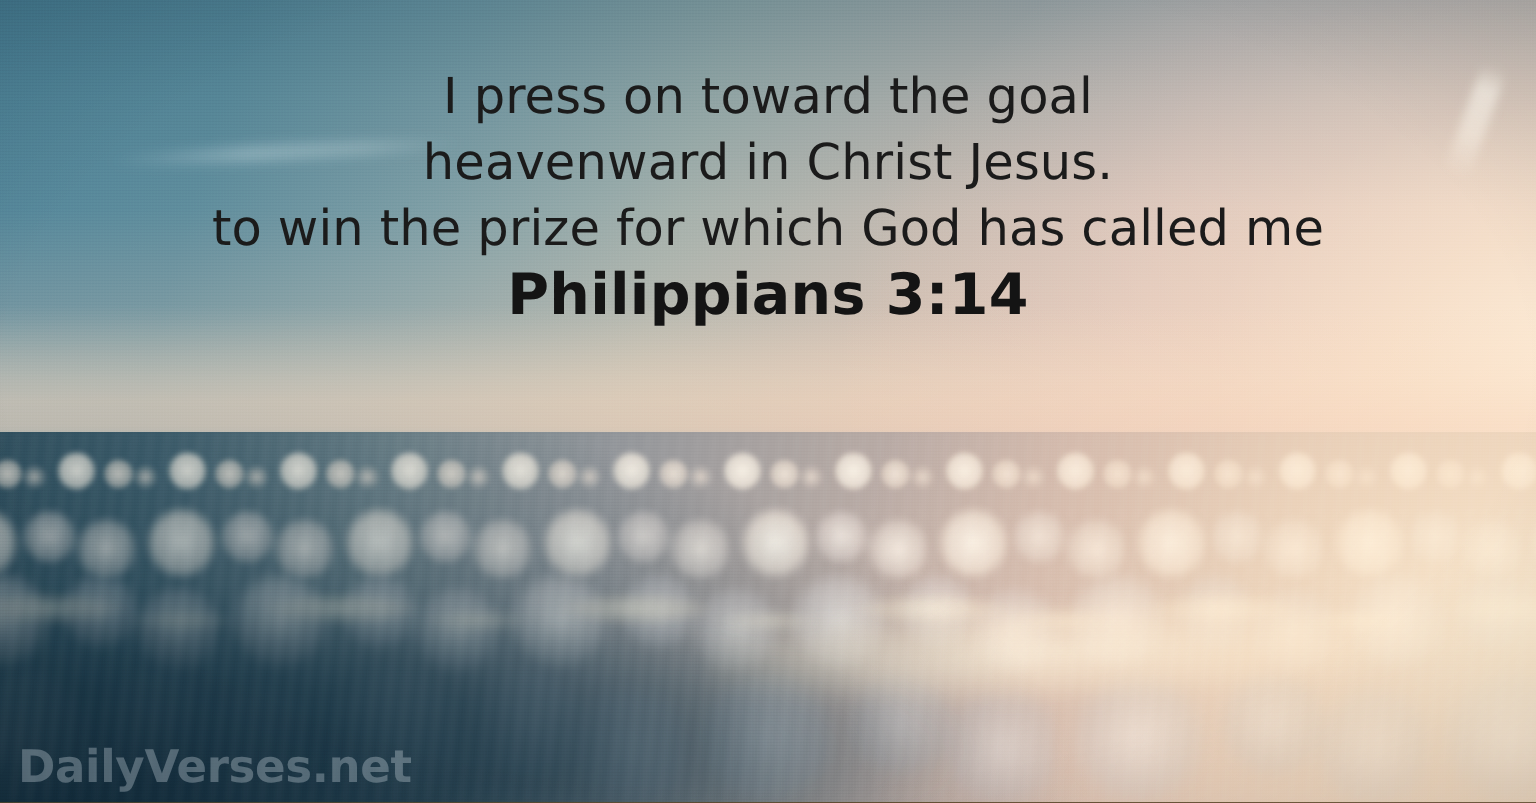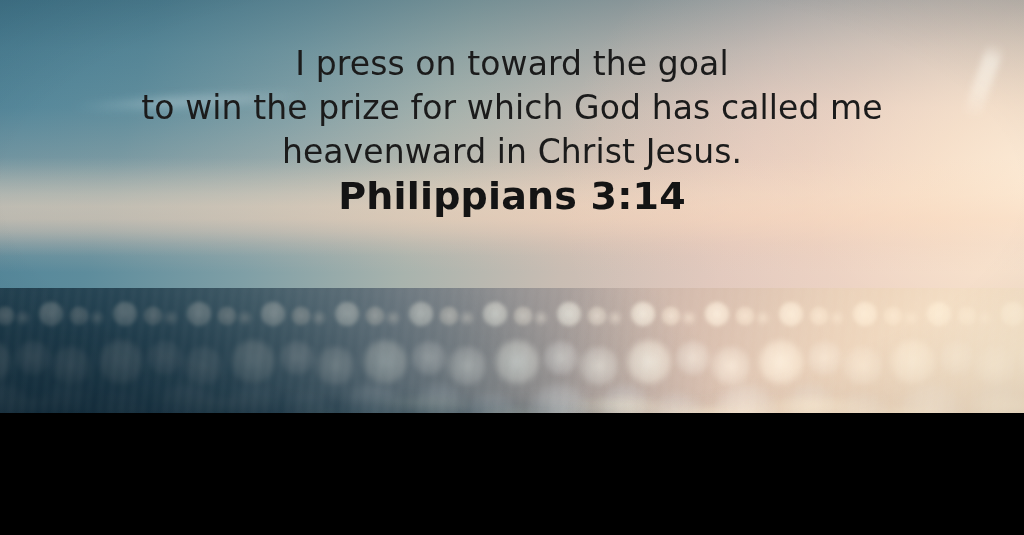--- a/index.html
+++ b/index.html
@@ -5,21 +5,21 @@
 <style>
   html, body {
     margin: 0;
     padding: 0;
     background: #000;
   }
 
   #verse-card {
     position: relative;
     width: 1024px;
-    height: 413px;
+    height: 535px;
     overflow: hidden;
     font-family: "DejaVu Sans", "Liberation Sans", sans-serif;
     background: #a16207;
     user-select: none;
   }
 
   
 
   .layer {
     position: absolute;
@@ -379,19 +379,20 @@
     <div id="cloud-shadow-left"></div>
     <div id="cloud-light-right"></div>
     <div id="cloud-wisps"></div>
   </div>
 
   <div class="layer" id="grain"></div>
   <div class="layer" id="vignette"></div>
 
   <div id="verse-block">
     <div class="verse-line">I press on toward the goal</div>
+    <div class="verse-line">heavenward in Christ Jesus.</div>
     <div class="verse-line">to win the prize for which God has called me</div>
-    <div class="verse-line">heavenward in Christ Jesus.</div>
     <div id="verse-reference">Philippians 3:14</div>
   </div>
 
+  <div id="watermark">DailyVerses.net</div>
 
 </div>
 
 </body></html>

